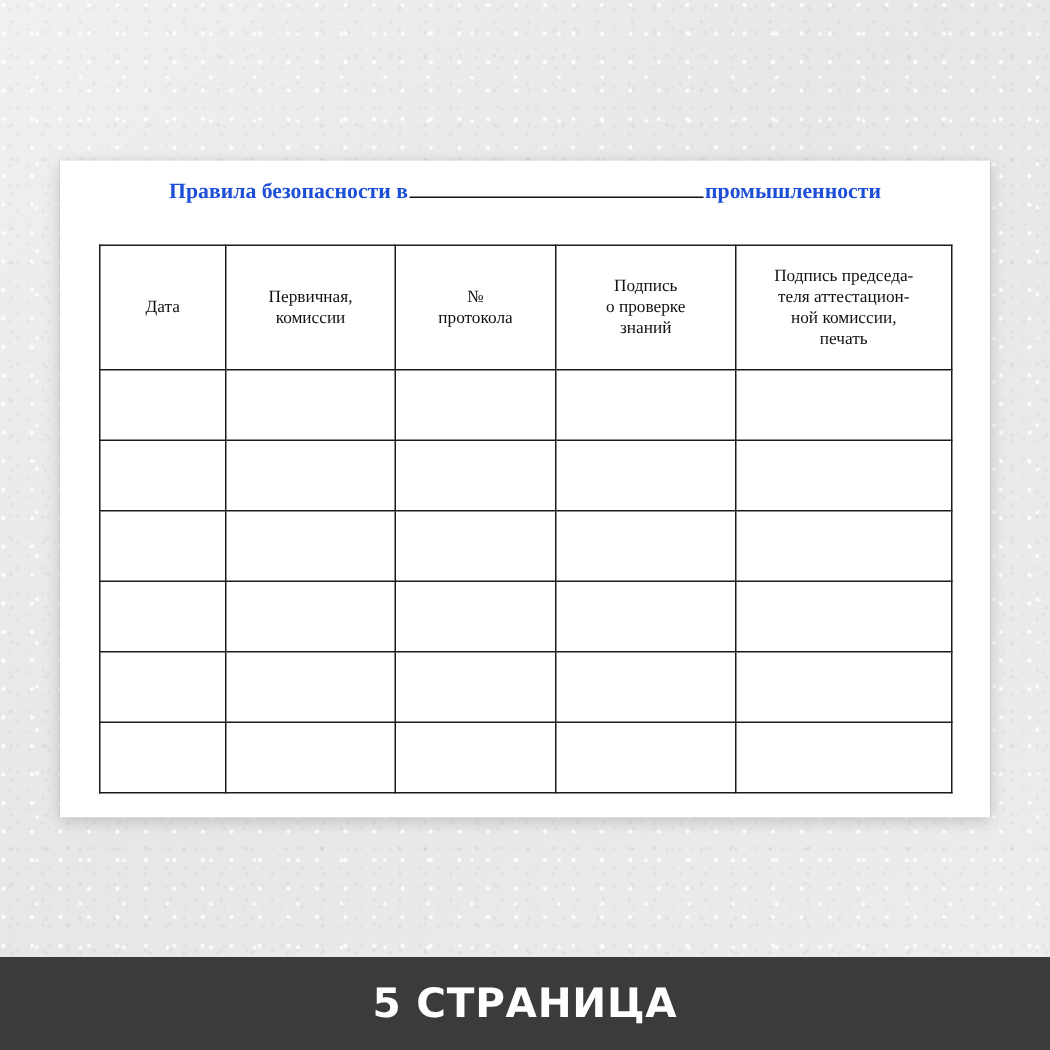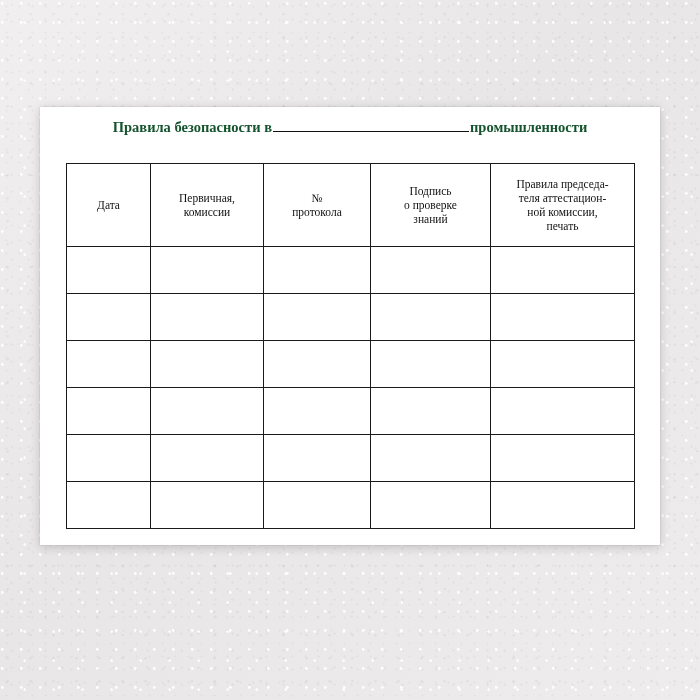--- a/index.html
+++ b/index.html
@@ -42,21 +42,21 @@
   }
 
   .title-row {
     position: absolute;
     left: 0;
     top: 11px;
     width: 620px;
     text-align: center;
     font-size: 14.5px;
     font-weight: bold;
-    color: #14532d;
+    color: #1d4ed8;
     white-space: nowrap;
   }
   .title-row .fill-line {
     display: inline-block;
     border-bottom: 1.5px solid #111;
     width: 196px;
     vertical-align: baseline;
     margin: 0 1px;
     height: 13px;
   }
@@ -135,21 +135,21 @@
       <thead>
         <tr>
           <th style="white-space:pre-line">Дата</th>
           <th style="white-space:pre-line">Первичная,
 комиссии</th>
           <th style="white-space:pre-line">№
 протокола</th>
           <th style="white-space:pre-line">Подпись
 о проверке
 знаний</th>
-          <th style="white-space:pre-line">Правила председа-
+          <th style="white-space:pre-line">Подпись председа-
 теля аттестацион-
 ной комиссии,
 печать</th>
         </tr>
       </thead>
       <tbody>
         <tr>
           <td></td>
           <td></td>
           <td></td>
@@ -189,14 +189,17 @@
           <td></td>
           <td></td>
           <td></td>
           <td></td>
         </tr>
       </tbody>
     </table>
 
   </div>
 
+  <div class="caption-bar">
+    <span class="caption-text">5 СТРАНИЦА</span>
+  </div>
 
 </div>
 
 </body></html>

